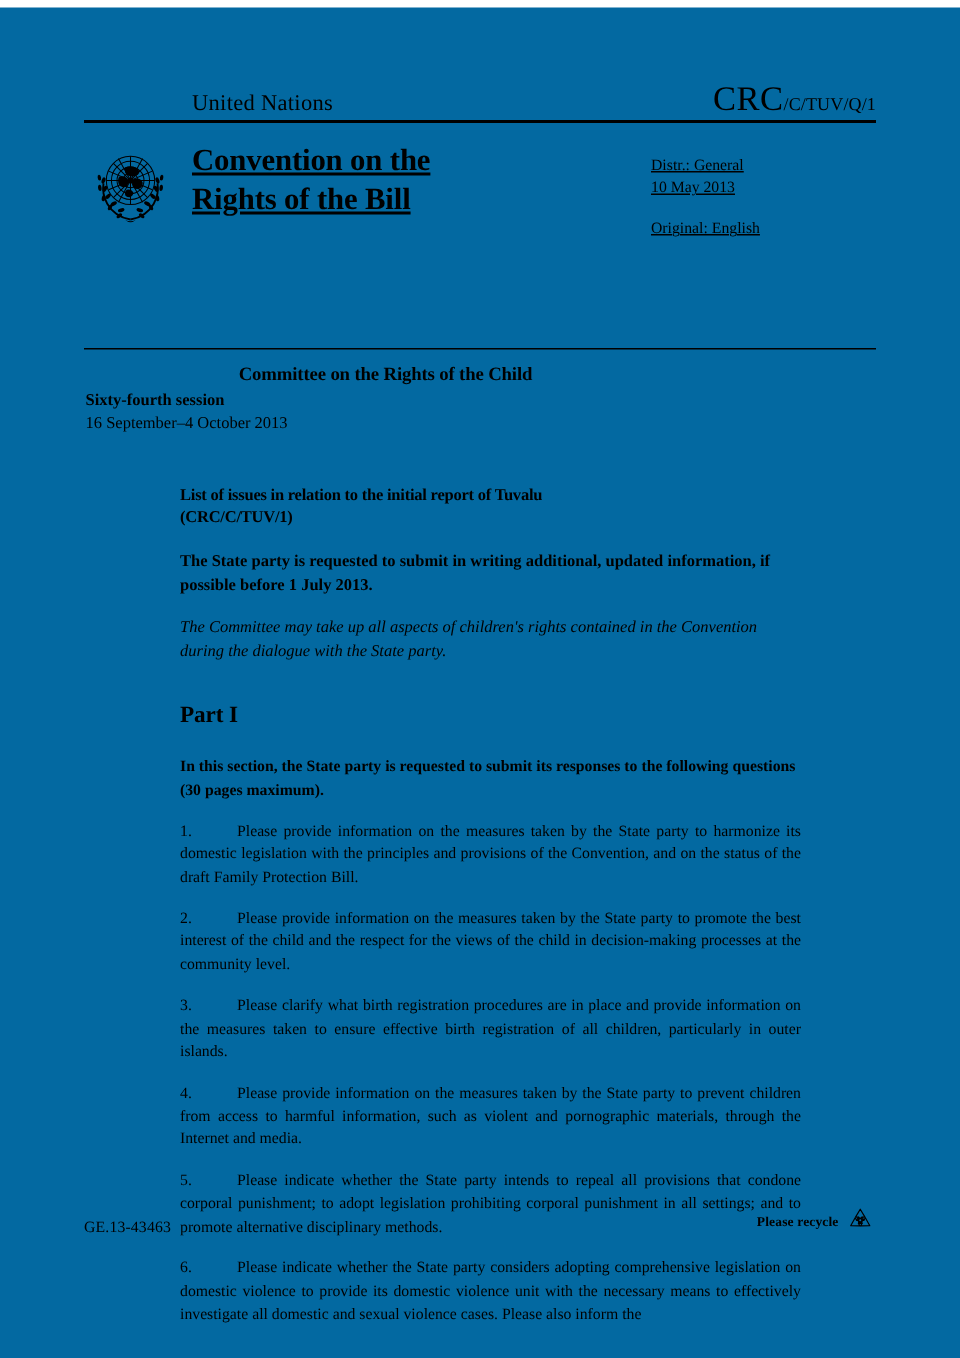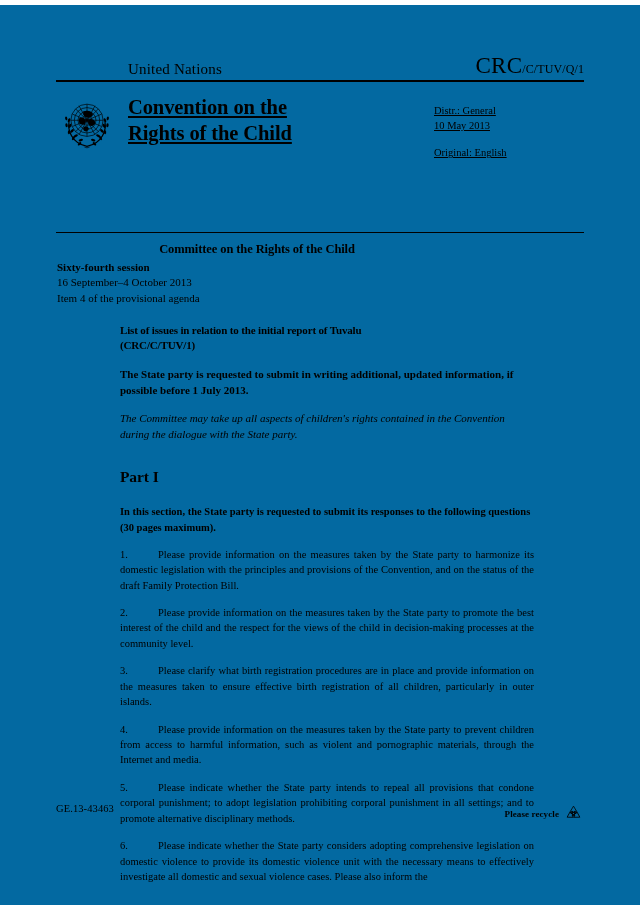--- a/index.html
+++ b/index.html
@@ -171,21 +171,21 @@
     width: 38px;
   }
 
   
   .footer {
     position: absolute;
     left: 56px;
     top: 798px;
     width: 528px;
     display: flex;
-    align-items: flex-start;
+    align-items: flex-end;
     justify-content: space-between;
   }
   .job-number {
     font-size: 10.5px;
     letter-spacing: 0.1px;
   }
   .recycle {
     display: flex;
     align-items: center;
     gap: 4px;
@@ -273,40 +273,39 @@
             <ellipse cx="79" cy="63" rx="3.4" ry="1.9" transform="rotate(80 79 63)"></ellipse>
             <ellipse cx="72" cy="73" rx="3.4" ry="1.9" transform="rotate(62 72 73)"></ellipse>
             <ellipse cx="62" cy="82" rx="3.4" ry="1.9" transform="rotate(40 62 82)"></ellipse>
             <path d="M44 86 q6 4 12 0 q-6 6 -12 0 z"></path>
           </g>
         </svg>
       </div>
 
       <div class="conv-title">
         <div>Convention on the</div>
-        <div>Rights of the Child</div>
+        <div>Rights of the Bill</div>
       </div>
 
       <div class="distr-col">
         <div>Distr.: General</div>
         <div>10 May 2013</div>
         <div class="gap"></div>
         <div>Original: English</div>
       </div>
 
     </div>
   </div>
 
   <div class="rule-thin"></div>
 
   <div class="committee">
     <div class="c-title">Committee on the Rights of the Child</div>
     <div class="b">Sixty-fourth session</div>
     <div>16 September–4 October 2013</div>
-    <div>Item 4 of the provisional agenda</div>
   </div>
 
   <div class="content">
 
     <div class="doc-title">
       <div>List of issues in relation to the initial report of Tuvalu</div>
       <div>(CRC/C/TUV/1)</div>
     </div>
 
     <div class="lede">The State party is requested to submit in writing additional, updated information, if possible before 1 July 2013.</div>

